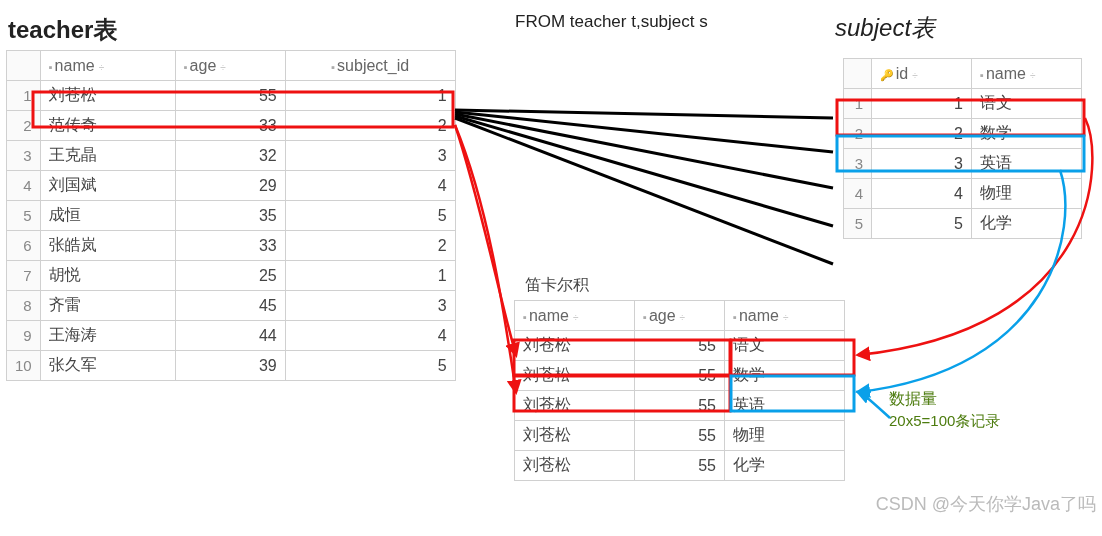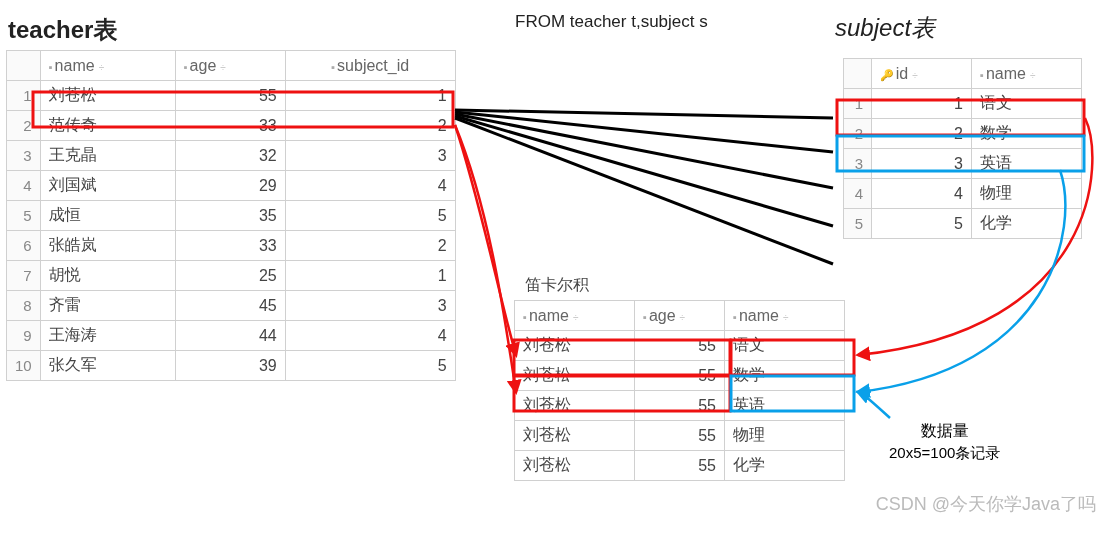--- a/index.html
+++ b/index.html
@@ -20,22 +20,22 @@
     }
     .teacher-title { position: absolute; left: 8px; top: 14px; font-weight: bold; }
     .subject-title { position: absolute; left: 835px; top: 12px; font-style: italic; }
     .product-title { position: absolute; left: 514px; top: 275px; font-size: 16px; color: #444; margin-left: 11px; }
     .sql {
       position: absolute; left: 515px; top: 8px;
       font-size: 17px; color: #222; line-height: 1.6;
       font-family: "Microsoft YaHei", Arial, sans-serif;
     }
     .data-note {
-      position: absolute; left: 889px; top: 420px;
-      font-size: 15px; color: #000000; text-align: center; line-height: 1.4;
+      position: absolute; left: 889px; top: 388px;
+      font-size: 15px; color: #4d7c0f; text-align: left; line-height: 1.4;
     }
     .data-note-title { font-size: 16px; }
     .watermark {
       position: absolute; right: 6px; bottom: 20px;
       font-size: 18px; color: #bbb;
     }
     table {
       border-collapse: collapse;
       background: #fff;
     }

